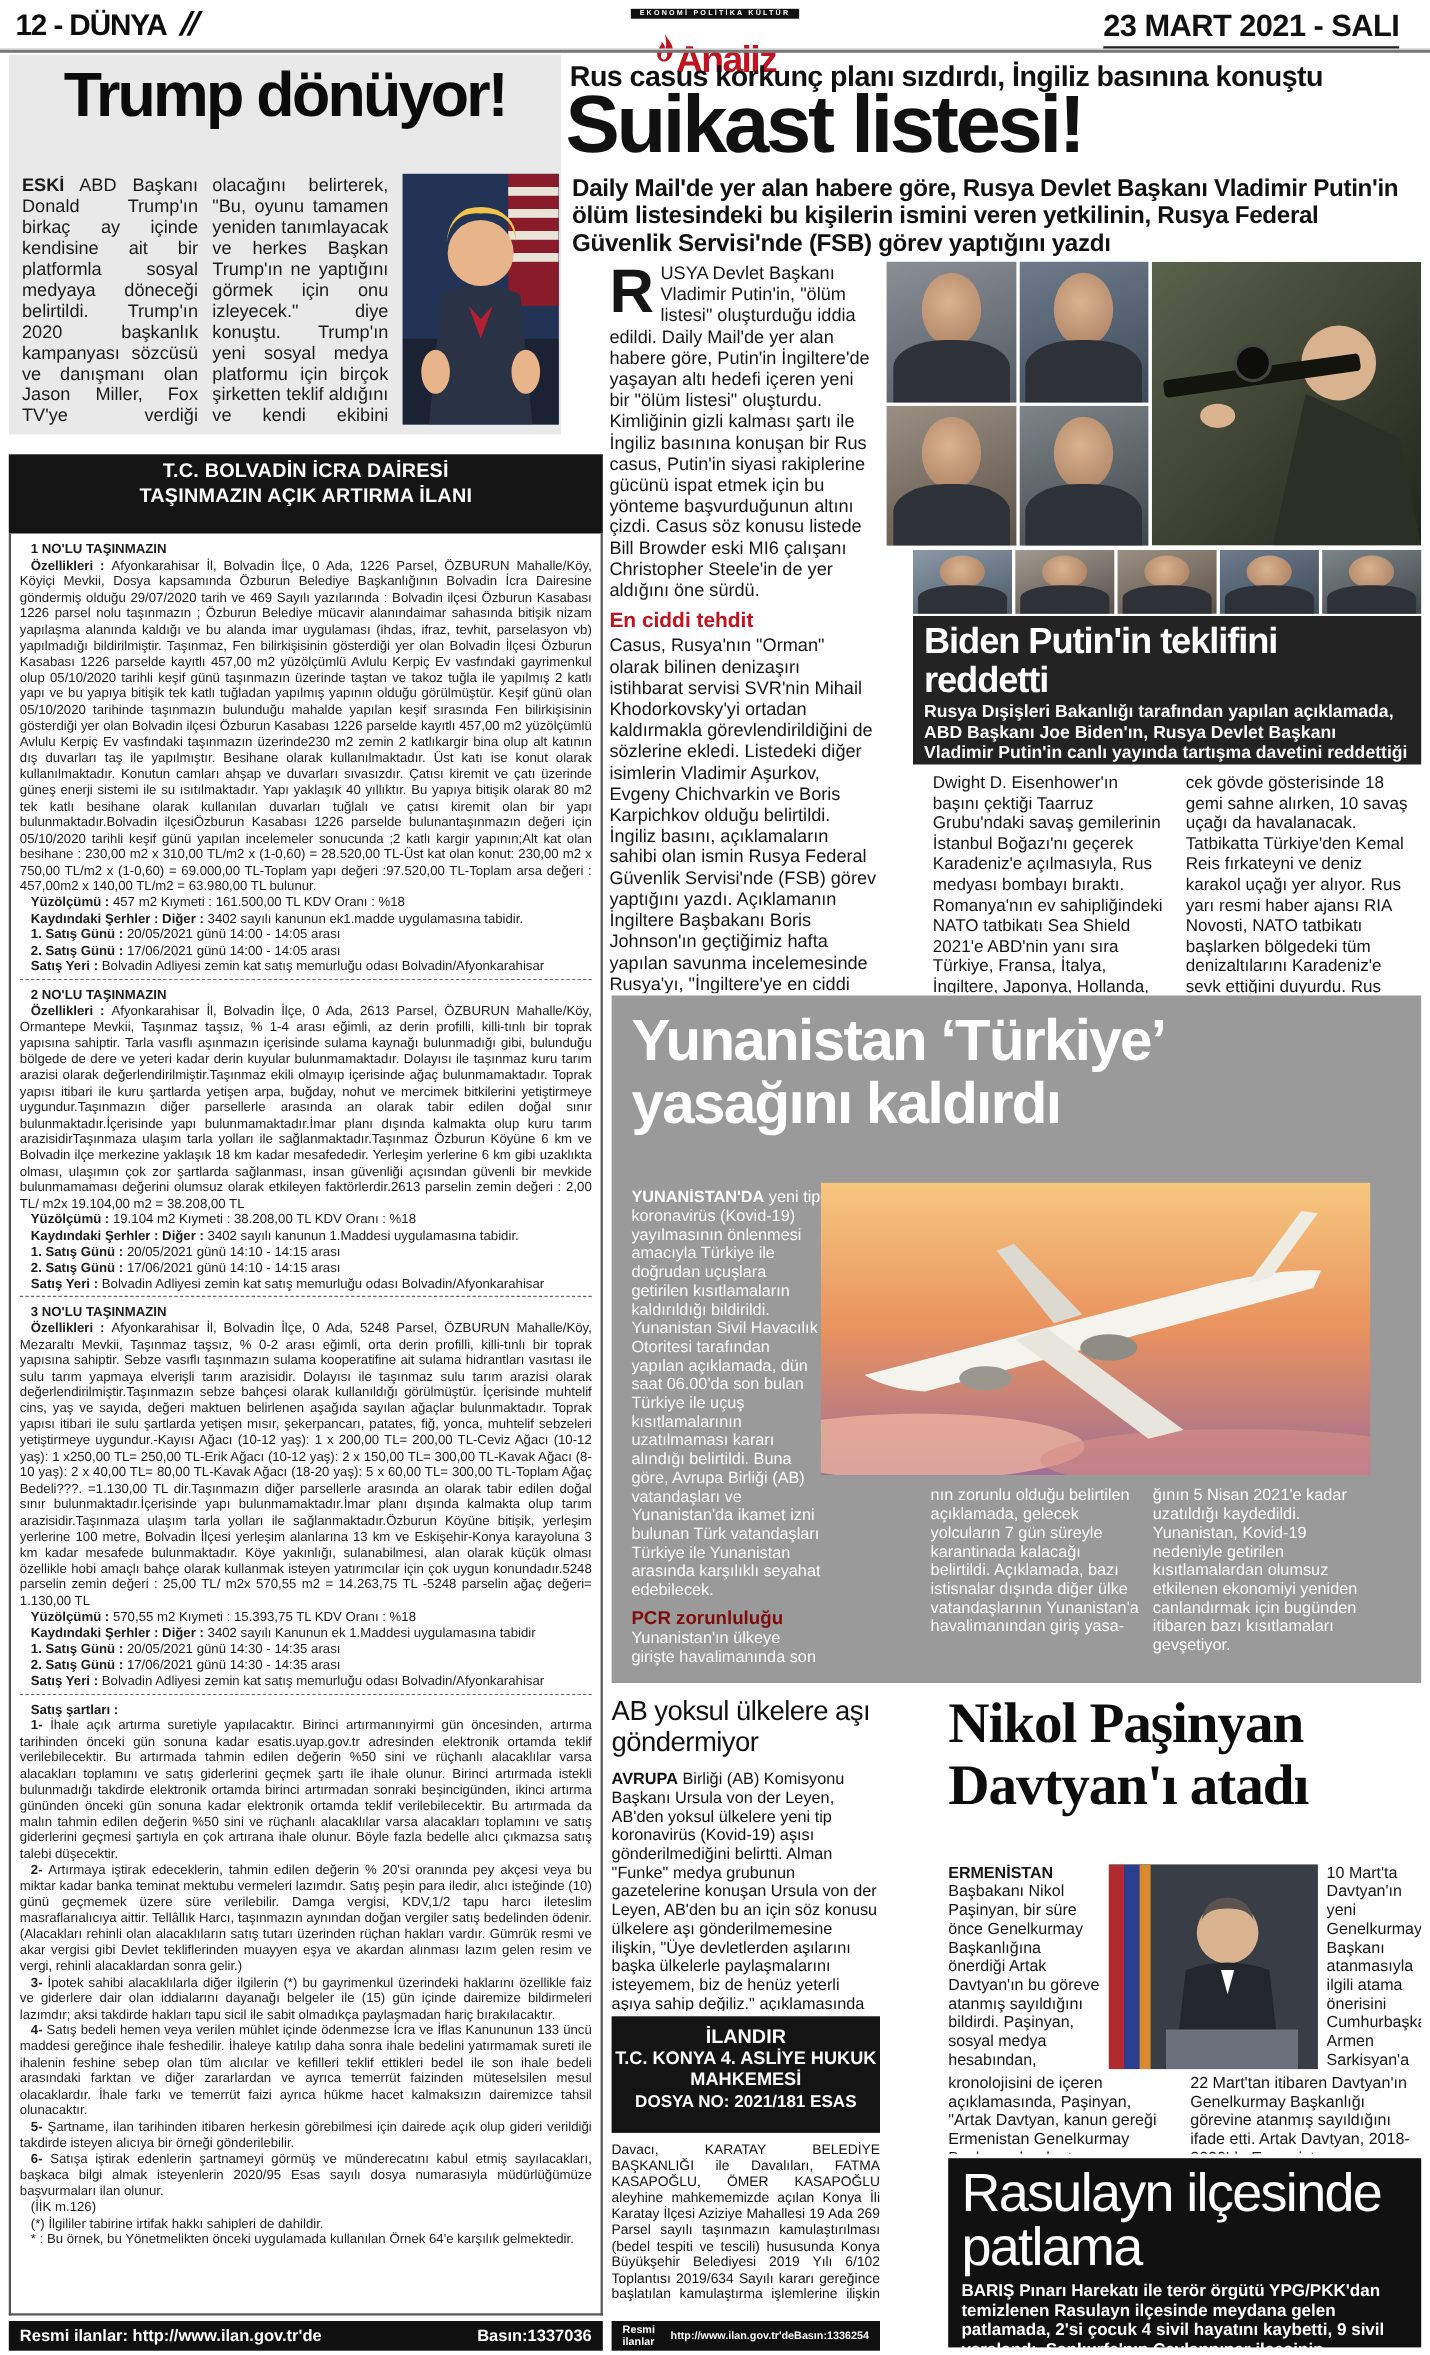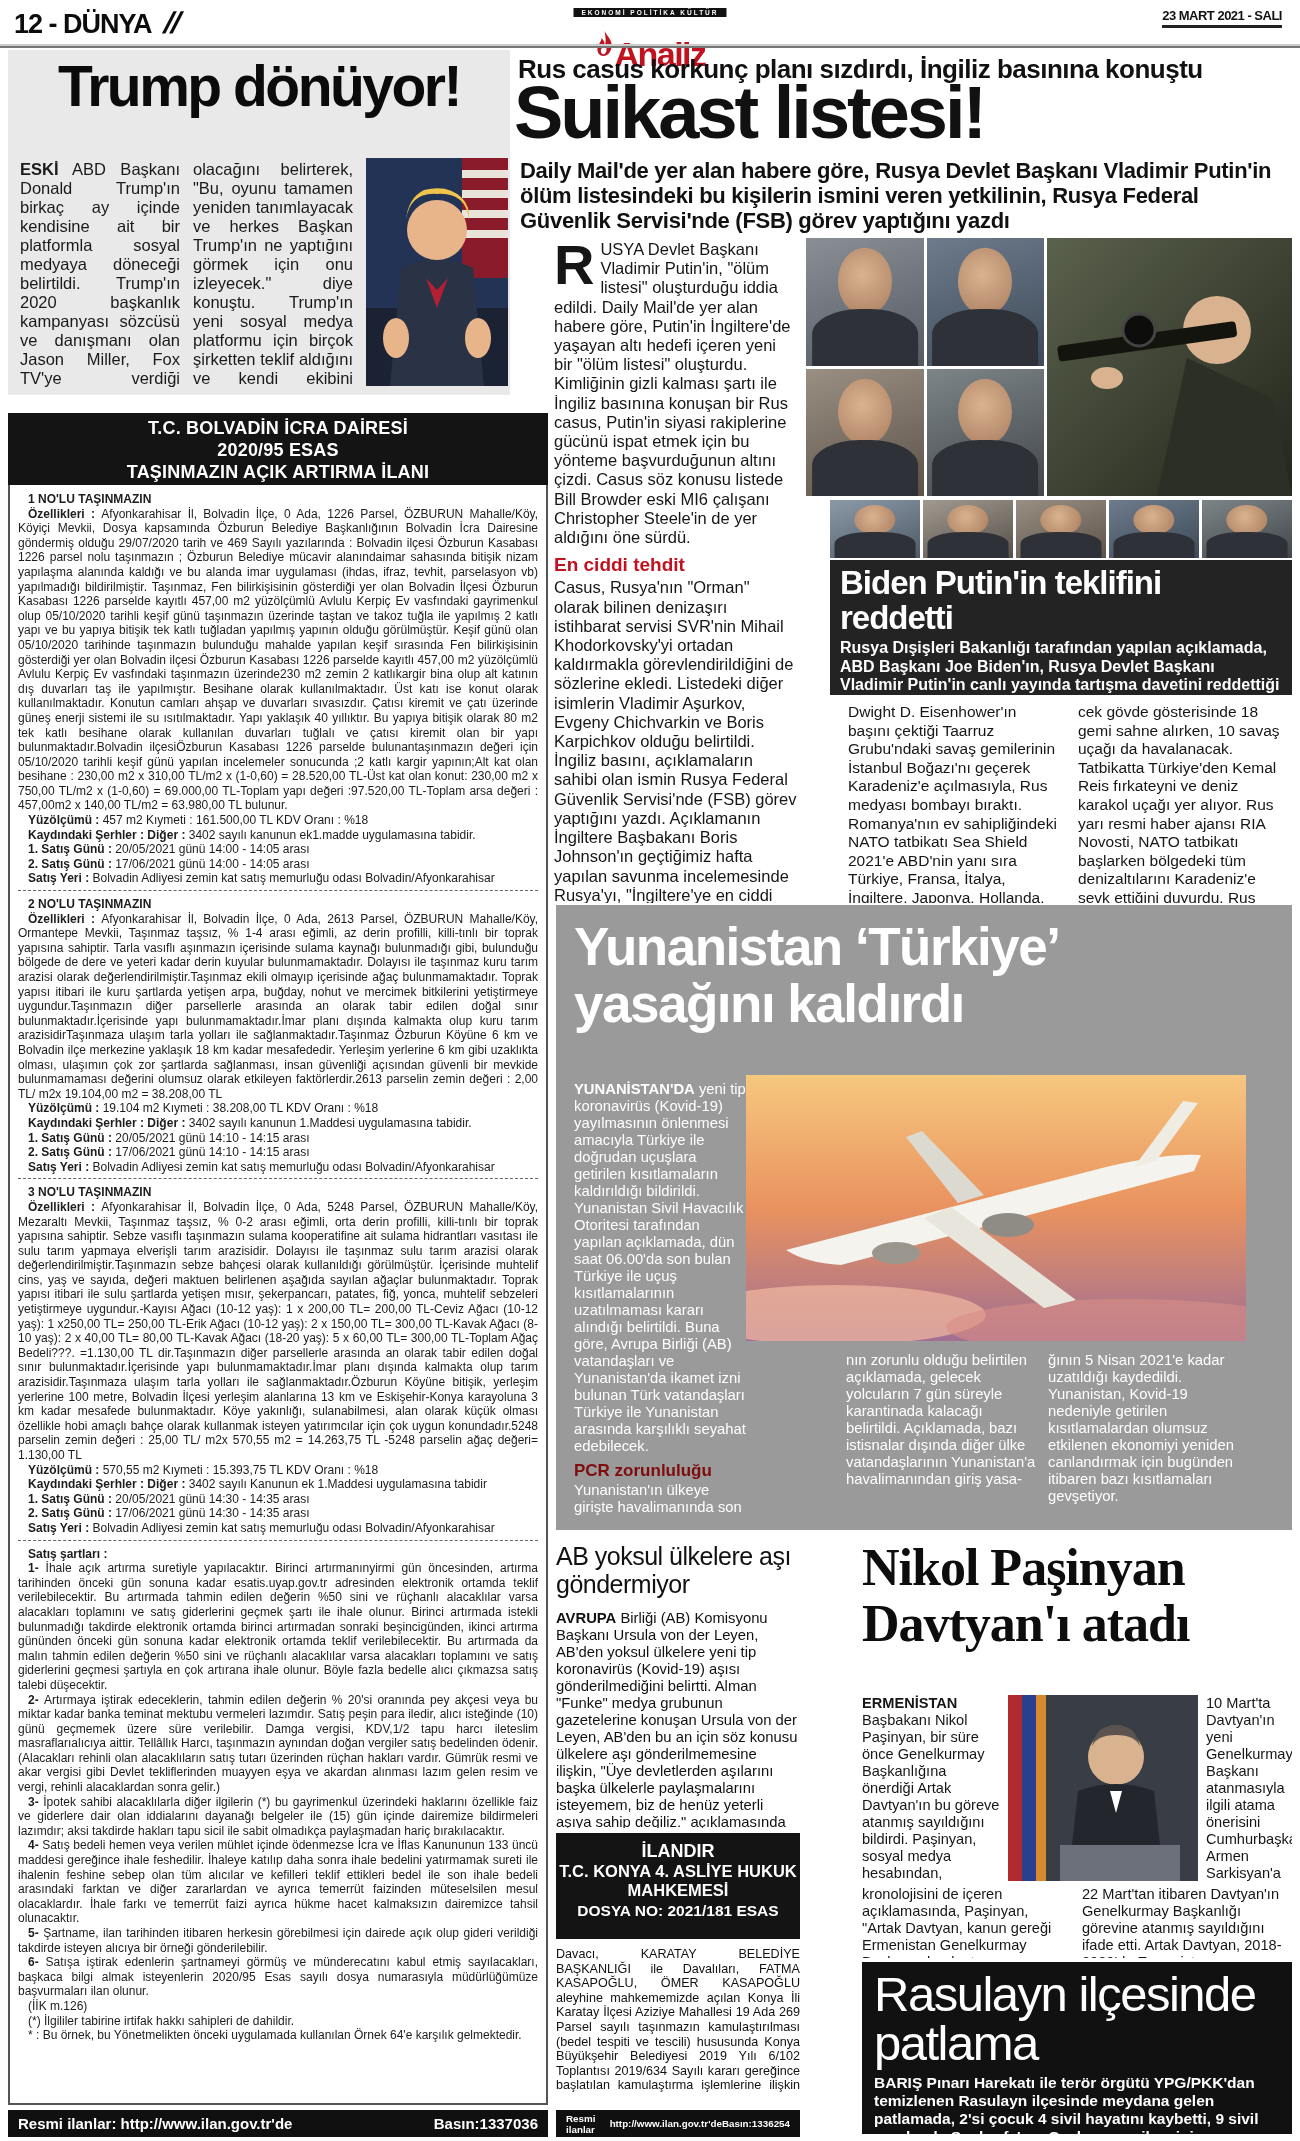--- a/index.html
+++ b/index.html
@@ -9,21 +9,21 @@
 
   
   .hdr{left:0;top:0;width:1300px;height:44px;background:#fff;}
   .pageno{left:14px;top:6px;font-size:27px;font-weight:800;letter-spacing:-1px;color:#0c0c0c;}
   .pageno .slashes{display:inline-block;font-weight:900;font-size:30px;transform:skewX(-18deg);margin-left:8px;}
   .logo{left:50%;top:1px;transform:translateX(-50%);text-align:center;}
   .logo-tag{display:inline-block;background:#111;color:#fff;font-size:6.5px;letter-spacing:2px;
             padding:1px 8px;font-weight:700;}
   .logo-main{display:flex;align-items:center;justify-content:center;margin-top:-2px;}
   .logo-text{font-size:34px;font-weight:800;letter-spacing:-1.5px;color:#c1121f;line-height:1;margin-top:20px;}
-  .issue-date{right:18px;top:8px;font-size:13px;font-weight:700;border-bottom:3px solid #222;
+  .issue-date{right:28px;top:8px;font-size:28px;font-weight:700;border-bottom:3px solid #222;
               padding-bottom:2px;letter-spacing:-0.5px;margin-left:17px;}
   .hdr-rule{left:0;top:44px;width:1300px;height:4px;background:linear-gradient(#ccc 0 45%,#777 45% 100%);}
 
   
   .trump{left:8px;top:50px;width:502px;height:345px;background:#e9e9e9;}
   .trump-h{left:8px;top:58px;width:502px;text-align:center;font-size:57px;font-weight:800;
            letter-spacing:-2.5px;color:#0b0b0b;line-height:1;}
   .tcol{font-size:16.5px;line-height:19px;text-align:justify;color:#1a1a1a;}
   .tcol b{font-weight:800;}
   .trump-c1{left:20px;top:160px;width:160px;height:228px;overflow:hidden;}
@@ -288,21 +288,20 @@
   </div>
   <div class="abs konya-b">Davacı, KARATAY BELEDİYE BAŞKANLIĞI ile Davalıları, FATMA KASAPOĞLU, ÖMER KASAPOĞLU aleyhine mahkememizde açılan Konya İli Karatay İlçesi Aziziye Mahallesi 19 Ada 269 Parsel sayılı taşınmazın kamulaştırılması (bedel tespiti ve tescili) hususunda Konya Büyükşehir Belediyesi 2019 Yılı 6/102 Toplantısı 2019/634 Sayılı kararı gereğince başlatılan kamulaştırma işlemlerine ilişkin kamulaştırma bedelinin tespiti ve taşınmazın idare adına tescili davasıdır.</div>
 
   <div class="abs rasul">
     <div class="rasul-h">Rasulayn ilçesinde patlama</div>
     <div class="rasul-b"><b>BARIŞ</b><span> Pınarı Harekatı ile terör örgütü YPG/PKK'dan temizlenen Rasulayn ilçesinde meydana gelen patlamada, 2'si çocuk 4 sivil hayatını kaybetti, 9 sivil yaralandı.  Şanlıurfa'nın Ceylanpınar ilçesinin karşısında Suriye topraklarında yer alan Rasulayn ilçesinde TSİ 01.00 civarında henüz belirlenemeyen nedenle patlama meydana geldi.  Rasulayn'daki hastane yetkililerine göre, patlamada 2'si çocuk 4 sivil hayatını kaybetti, 9 sivil yaralandı. Yaralılar ilçe merkezindeki hastaneye nakledilerek tedavi altına alındı.</span></div>
   </div>
 
   <div class="abs notice-title">
     <div>T.C. BOLVADİN İCRA DAİRESİ</div>
-    <div>2020/95 ESAS</div>
     <div>TAŞINMAZIN AÇIK ARTIRMA İLANI</div>
   </div>
   <div class="abs notice-body">
 
       <div class="nb h"><b></b><span>1 NO'LU TAŞINMAZIN</span></div>
 
       <div class="nb p"><b>Özellikleri : </b><span>Afyonkarahisar İl, Bolvadin İlçe, 0 Ada, 1226 Parsel, ÖZBURUN Mahalle/Köy, Köyiçi Mevkii, Dosya kapsamında Özburun Belediye Başkanlığının Bolvadin İcra Dairesine göndermiş olduğu 29/07/2020 tarih ve 469 Sayılı yazılarında : Bolvadin ilçesi Özburun Kasabası 1226 parsel nolu taşınmazın ; Özburun Belediye mücavir alanındaimar sahasında bitişik nizam yapılaşma alanında kaldığı ve bu alanda imar uygulaması (ihdas, ifraz, tevhit, parselasyon vb) yapılmadığı bildirilmiştir. Taşınmaz, Fen bilirkişisinin gösterdiği yer olan Bolvadin İlçesi Özburun Kasabası 1226 parselde kayıtlı 457,00 m2 yüzölçümlü Avlulu Kerpiç Ev vasfındaki gayrimenkul olup 05/10/2020 tarihli keşif günü taşınmazın üzerinde taştan ve takoz tuğla ile yapılmış 2 katlı yapı ve bu yapıya bitişik tek katlı tuğladan yapılmış yapının olduğu görülmüştür. Keşif günü olan 05/10/2020 tarihinde taşınmazın bulunduğu mahalde yapılan keşif sırasında Fen bilirkişisinin gösterdiği yer olan Bolvadin ilçesi Özburun Kasabası 1226 parselde kayıtlı 457,00 m2 yüzölçümlü Avlulu Kerpiç Ev vasfındaki taşınmazın üzerinde230 m2 zemin 2 katlıkargir bina olup alt katının dış duvarları taş ile yapılmıştır. Besihane olarak kullanılmaktadır. Üst katı ise konut olarak kullanılmaktadır. Konutun camları ahşap ve duvarları sıvasızdır. Çatısı kiremit ve çatı üzerinde güneş enerji sistemi ile su ısıtılmaktadır. Yapı yaklaşık 40 yıllıktır. Bu yapıya bitişik olarak 80 m2 tek katlı besihane olarak kullanılan duvarları tuğlalı ve çatısı kiremit olan bir yapı bulunmaktadır.Bolvadin ilçesiÖzburun Kasabası 1226 parselde bulunantaşınmazın değeri için 05/10/2020 tarihli keşif günü yapılan incelemeler sonucunda ;2 katlı kargir yapının;Alt kat olan besihane : 230,00 m2 x 310,00 TL/m2 x (1-0,60) = 28.520,00 TL-Üst kat olan konut: 230,00 m2 x 750,00 TL/m2 x (1-0,60) = 69.000,00 TL-Toplam yapı değeri :97.520,00 TL-Toplam arsa değeri : 457,00m2 x 140,00 TL/m2 = 63.980,00 TL bulunur.</span></div>
 
       <div class="nb kv"><b>Yüzölçümü : </b><span>457 m2 Kıymeti : 161.500,00 TL KDV Oranı : %18</span></div>
 

